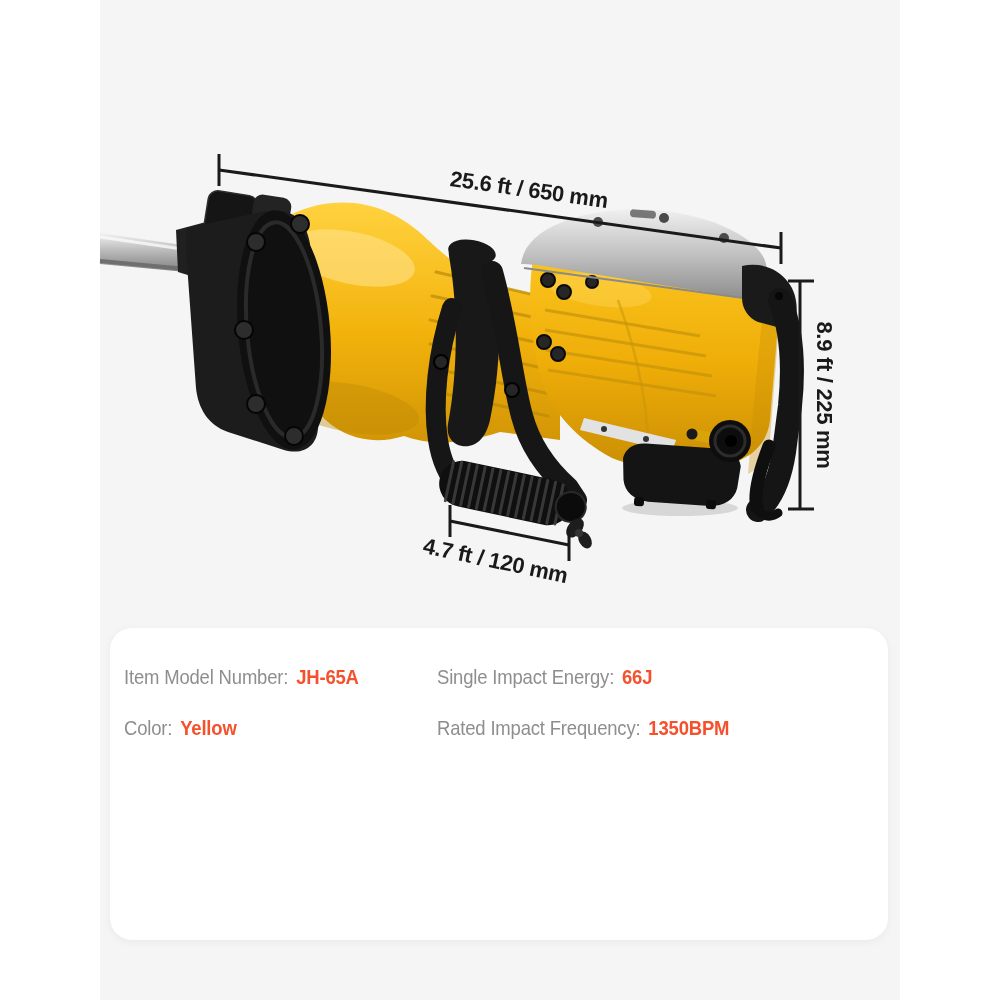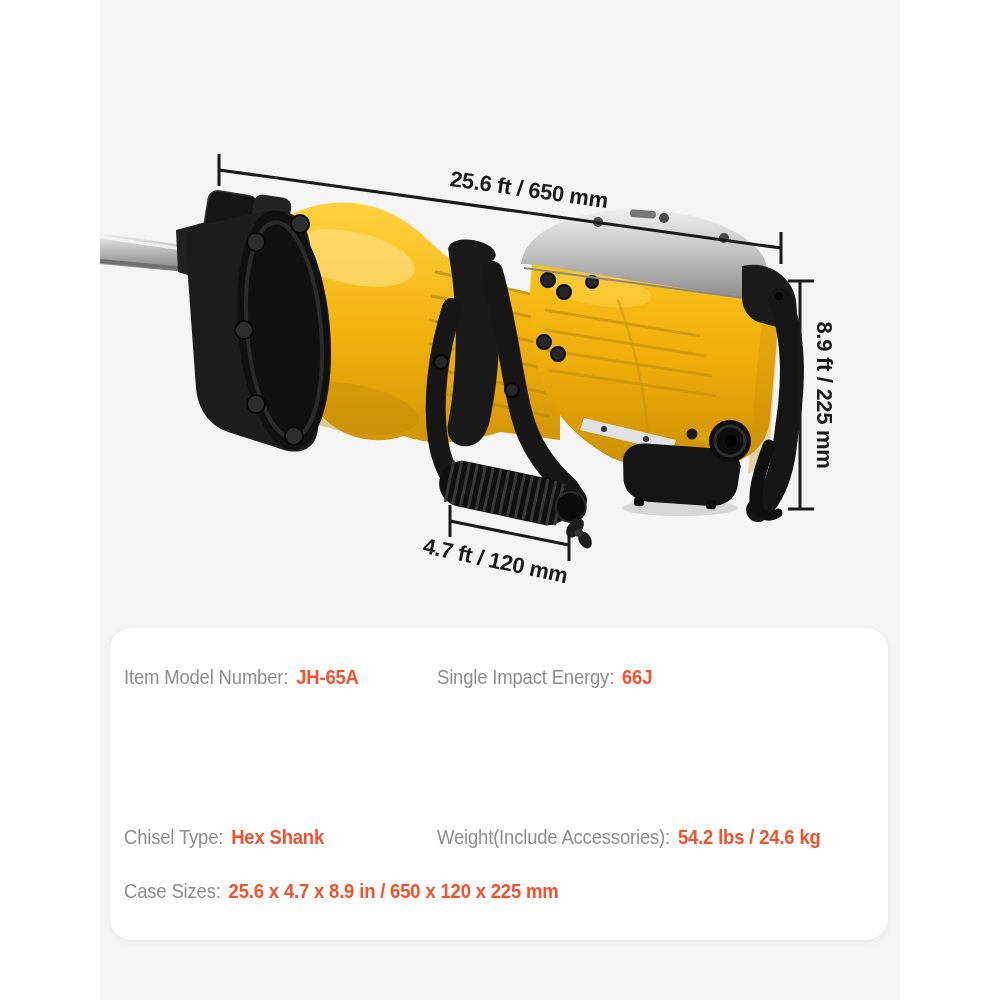--- a/index.html
+++ b/index.html
@@ -232,26 +232,21 @@
 
 <div class="card">
   <div class="row r1">
     <span class="cell c1">
       <span class="lbl">Item Model Number:</span><span class="val">JH-65A</span>
     </span>
     <span class="cell c2">
       <span class="lbl">Single Impact Energy:</span><span class="val">66J</span>
     </span>
   </div>
-  <div class="row r4">
+  <div class="row r2">
     <span class="cell c1">
-      <span class="lbl">Chisel Type:</span><span class="val">Hex Shank</span>
+      <span class="lbl">Color:</span><span class="val">Yellow</span>
     </span>
     <span class="cell c2">
-      <span class="lbl">Weight(Include Accessories):</span><span class="val">54.2 lbs / 24.6 kg</span>
-    </span>
-  </div>
-  <div class="row r5">
-    <span class="cell c1">
-      <span class="lbl">Case Sizes:</span><span class="val">25.6 x 4.7 x 8.9 in / 650 x 120 x 225 mm</span>
+      <span class="lbl">Rated Impact Frequency:</span><span class="val">1350BPM</span>
     </span>
   </div>
 </div>
 
 </body></html>

